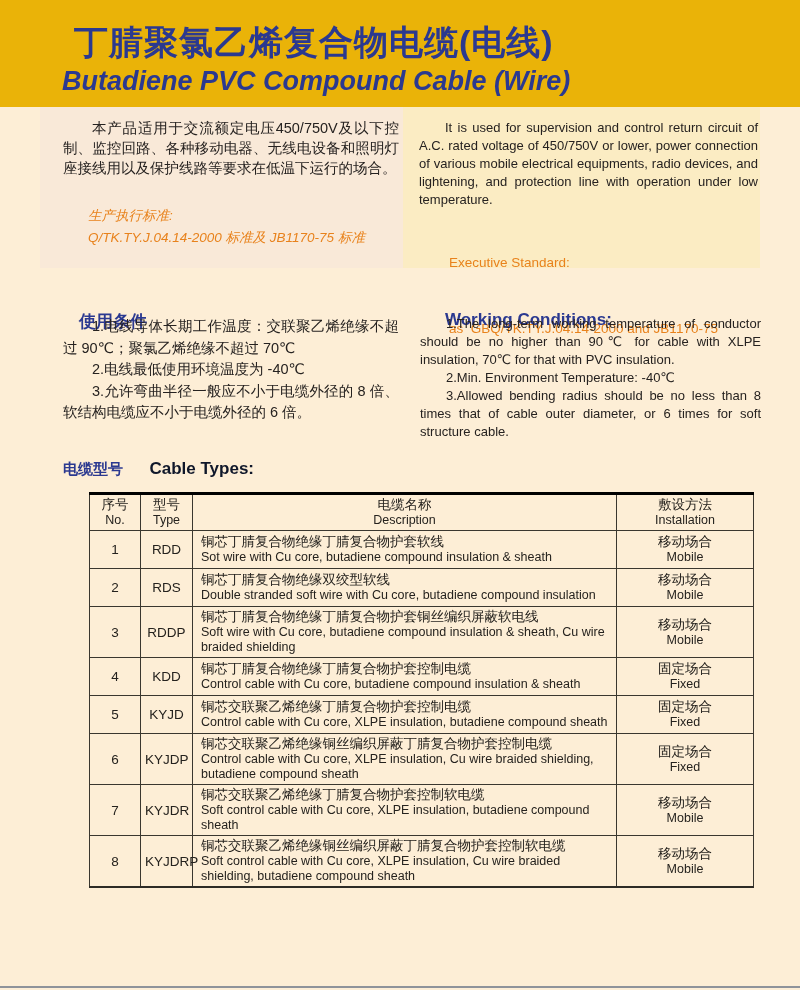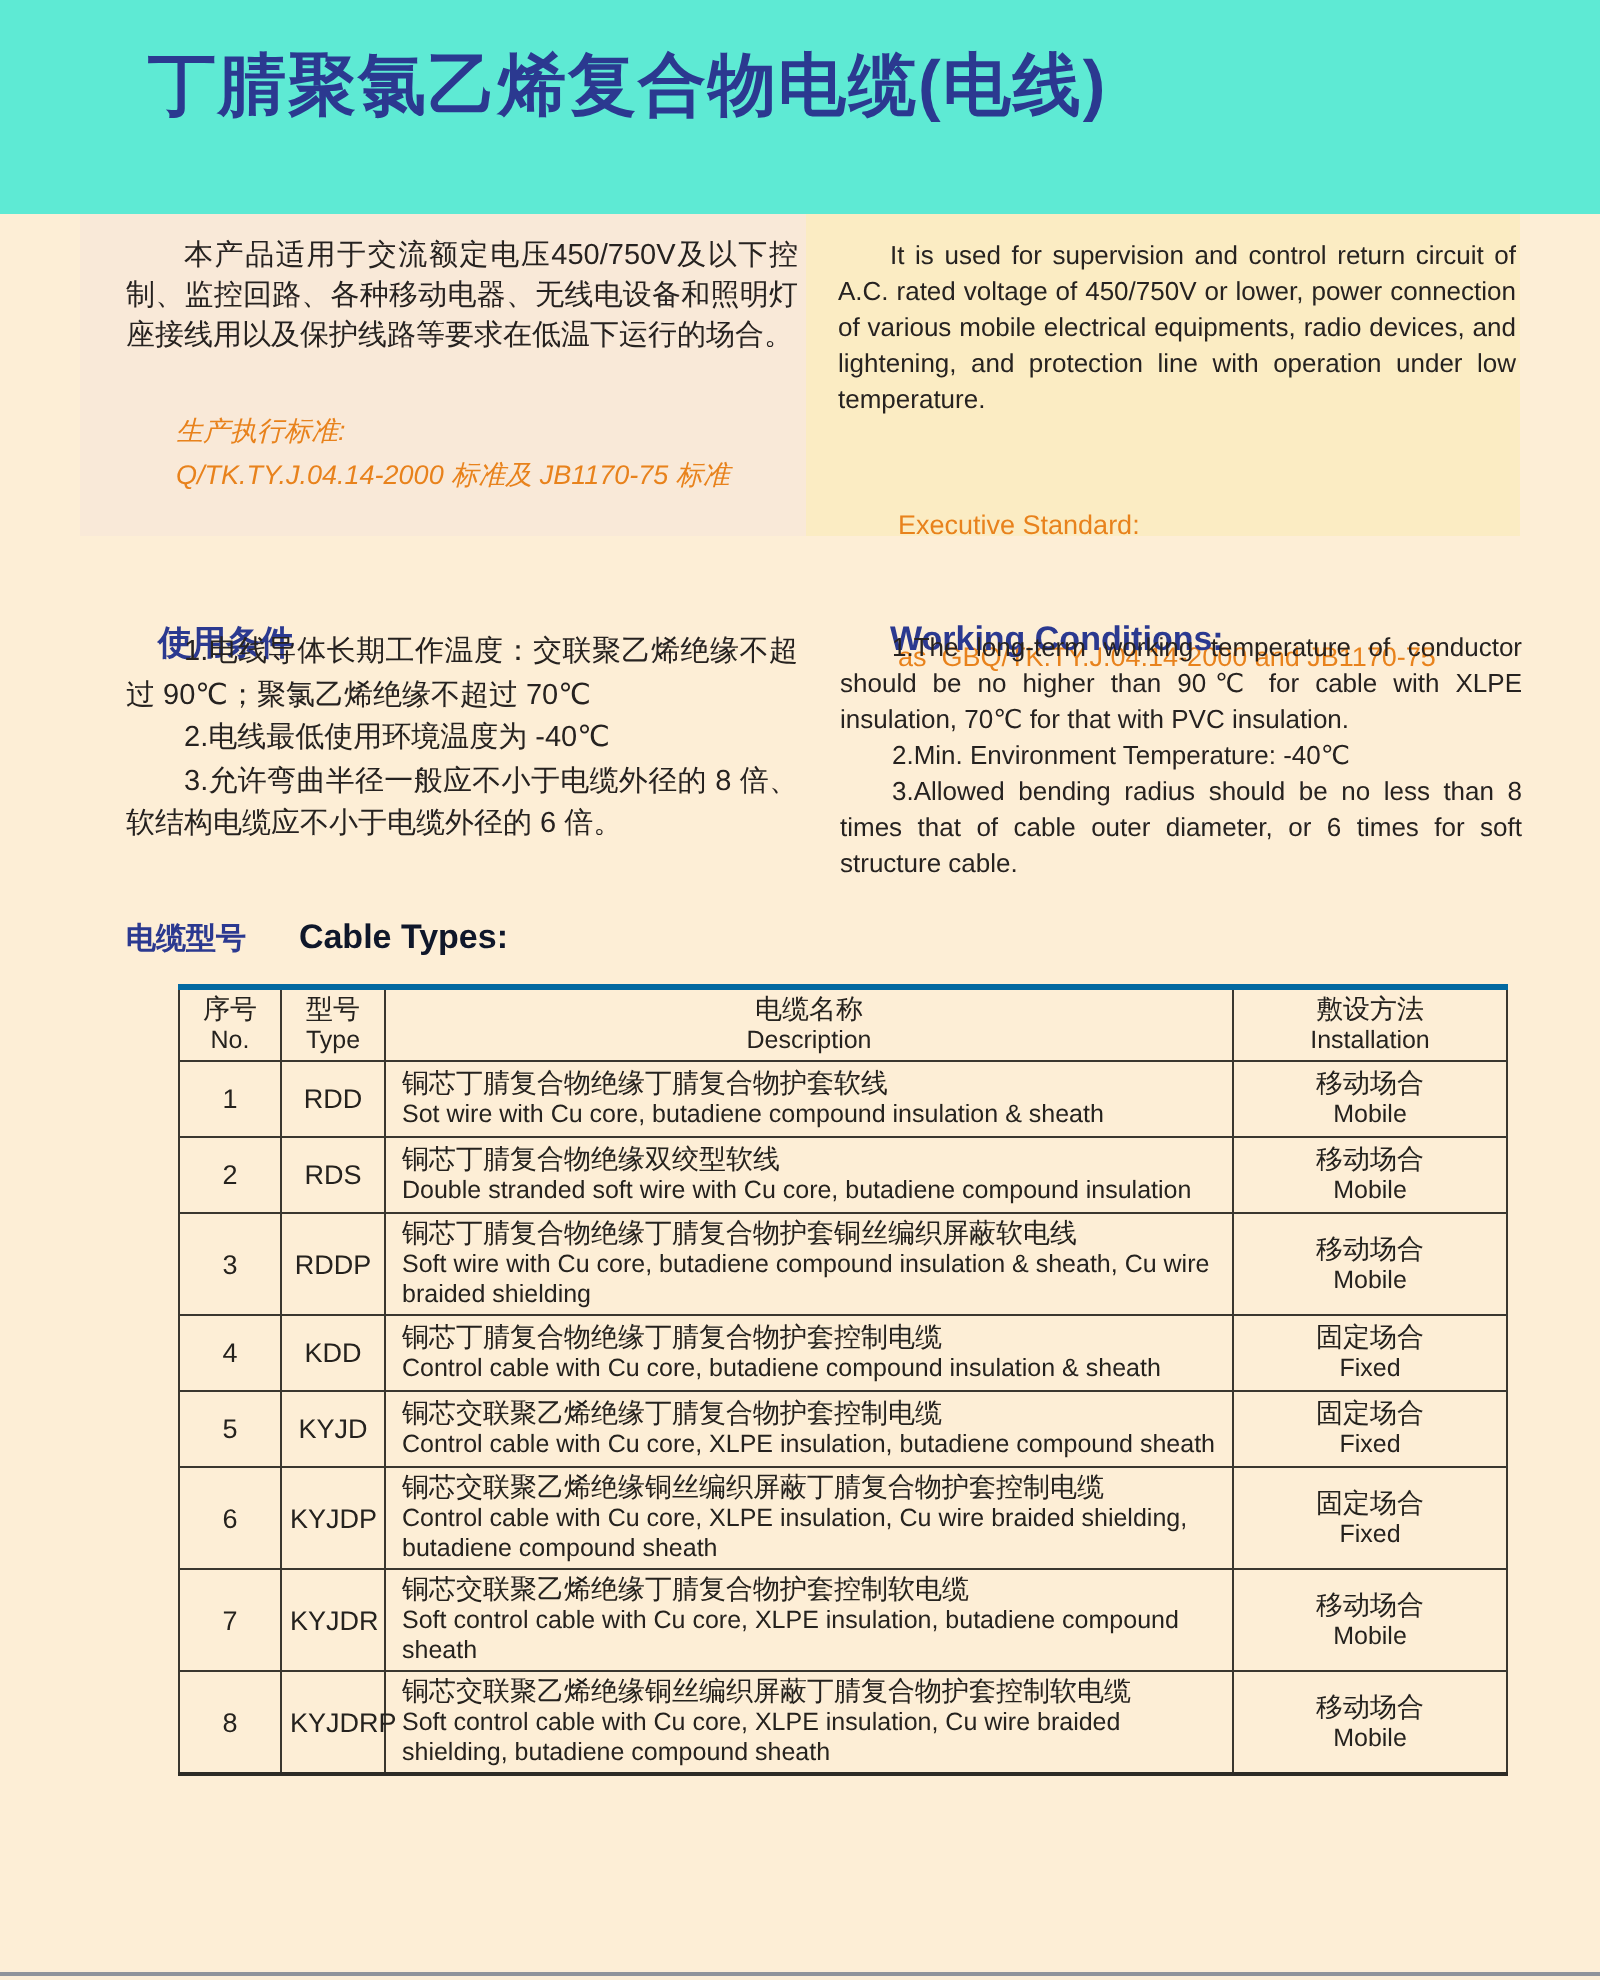--- a/index.html
+++ b/index.html
@@ -10,21 +10,21 @@
   .page{
     position:relative;
     width:800px;height:990px;
     margin:0 auto;
     background:#fdeed6;
     overflow:hidden;
   }
   
   .masthead{
     position:absolute;left:0;top:0;width:800px;height:107px;
-    background:#5eead4;
+    background:#eab308;
   }
   .title-zh{
     position:absolute;left:74px;top:20px;margin:0;
     font-size:34px;font-weight:bold;letter-spacing:1px;
     color:#2b3990;white-space:nowrap;
   }
   .title-en{
     position:absolute;left:62px;top:66px;margin:0;
     font-size:27px;font-weight:bold;font-style:italic;letter-spacing:0px;
     color:#2b3990;white-space:nowrap;
@@ -58,21 +58,21 @@
   .cond-body-en{left:420px;top:315px;width:341px;font-size:13px;line-height:18px;}
   .cond-body p{margin:0;text-indent:2em;text-align:justify;}
   
   .types-head{position:absolute;left:63px;top:459px;white-space:nowrap;}
   .types-head .zh-h{font-size:15px;font-weight:bold;color:#2b3990;}
   .types-head .en-h{font-size:17px;font-weight:bold;color:#0f172a;margin-left:22px;}
   table.cable{
     position:absolute;left:89px;top:492px;width:664px;
     border-collapse:collapse;table-layout:fixed;
     color:#25221e;
-    border-top:3px solid #0369a1;
+    border-top:3px solid #000000;
     border-bottom:2.5px solid #2d2b26;
   }
   table.cable th,table.cable td{
     border:1.5px solid #3a372f;
     padding:2px 4px;
     vertical-align:middle;
   }
   table.cable thead th{height:31px;font-weight:normal;}
   table.cable .zh{font-size:13.5px;line-height:16px;}
   table.cable .en{font-size:12.5px;line-height:15px;}
@@ -88,20 +88,21 @@
     background:#8f939a;
   }
 </style>
 </head>
 <body>
 
 <div class="page">
 
   <div class="masthead">
     <h1 class="title-zh">丁腈聚氯乙烯复合物电缆(电线)</h1>
+    <h2 class="title-en">Butadiene PVC Compound Cable (Wire)</h2>
   </div>
 
   <div class="panel panel-left"></div>
   <div class="panel panel-right"></div>
 
   <p class="intro-zh">本产品适用于交流额定电压450/750V及以下控制、监控回路、各种移动电器、无线电设备和照明灯座接线用以及保护线路等要求在低温下运行的场合。</p>
   <p class="intro-en">It is used for supervision and control return circuit of A.C. rated voltage of 450/750V or lower, power connection of various mobile electrical equipments, radio devices, and lightening, and protection line with operation under low temperature.</p>
 
   <div class="std std-zh">
     <div>生产执行标准:</div>

